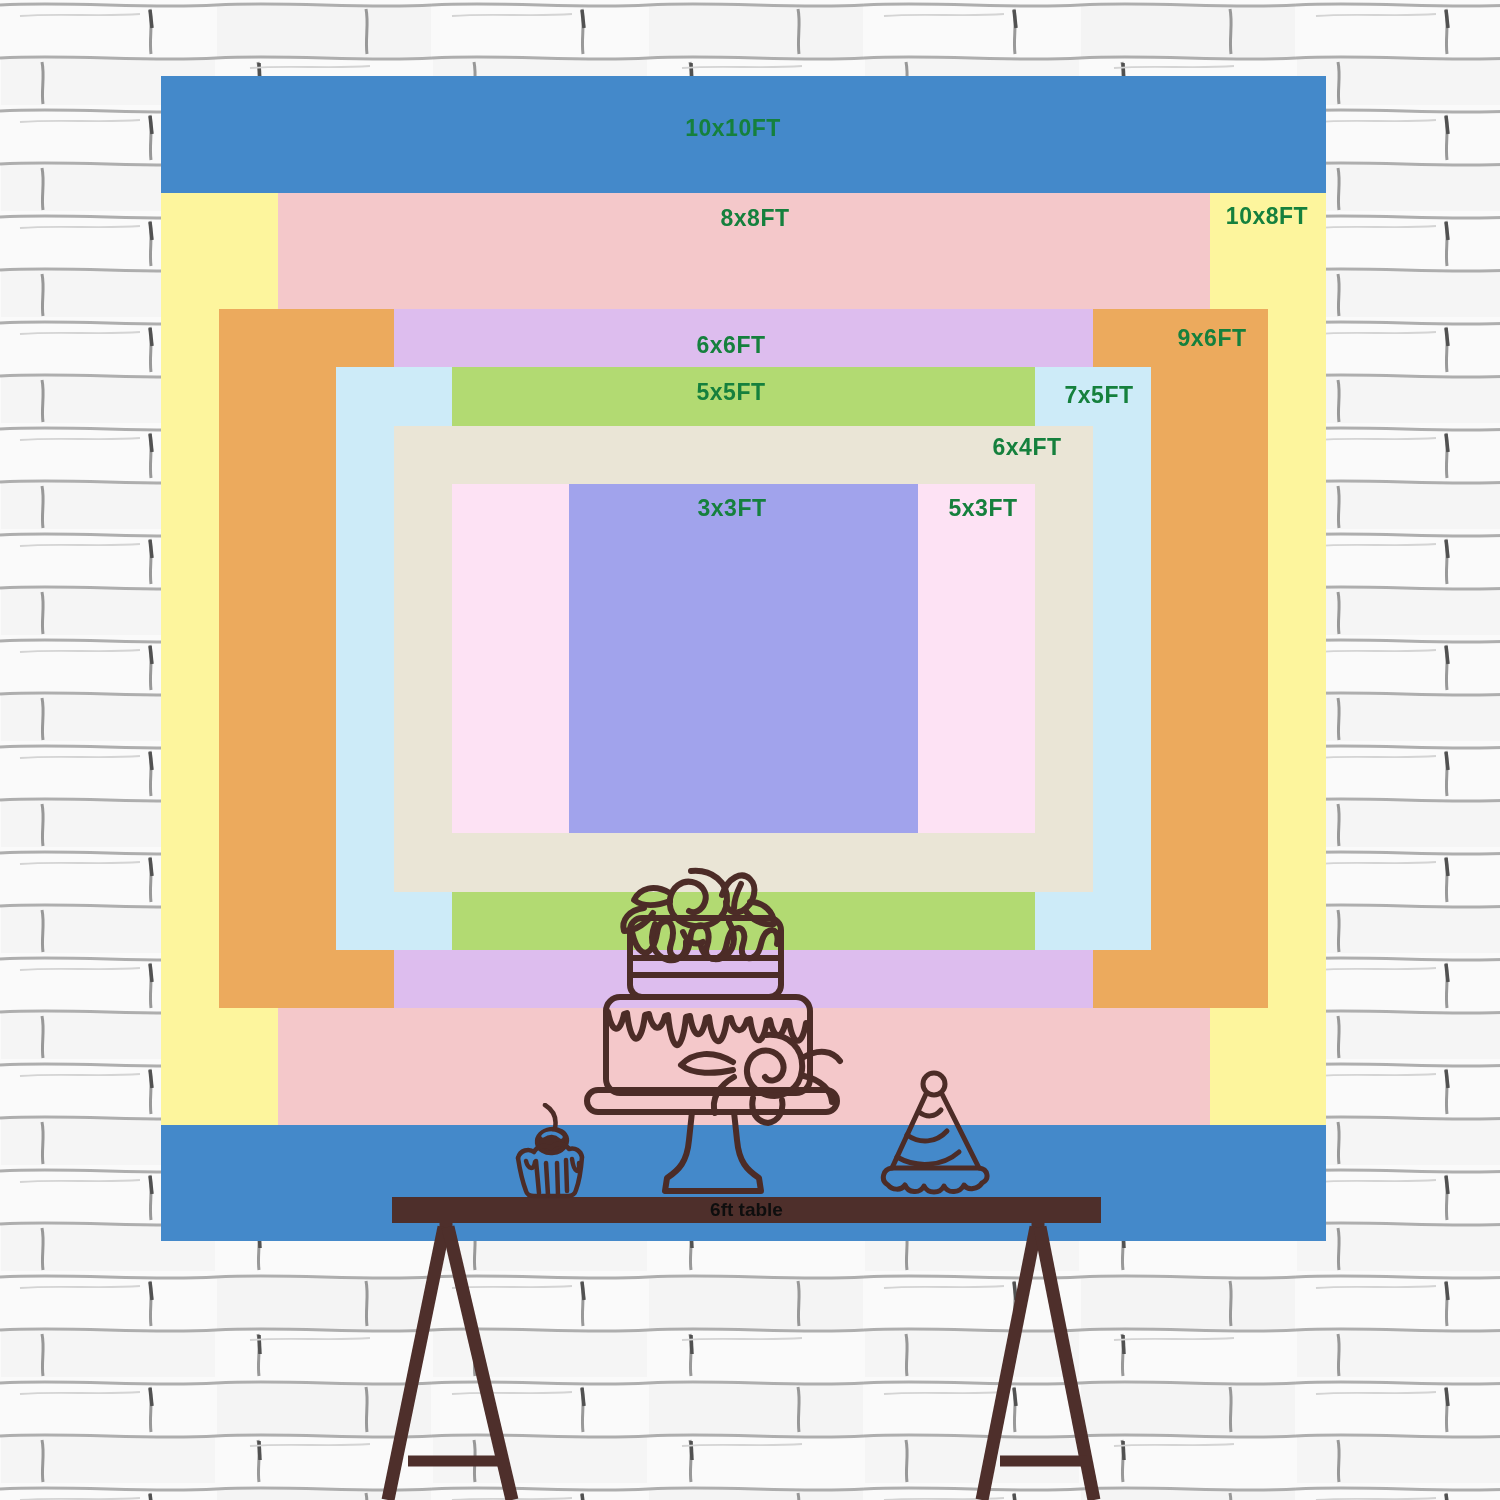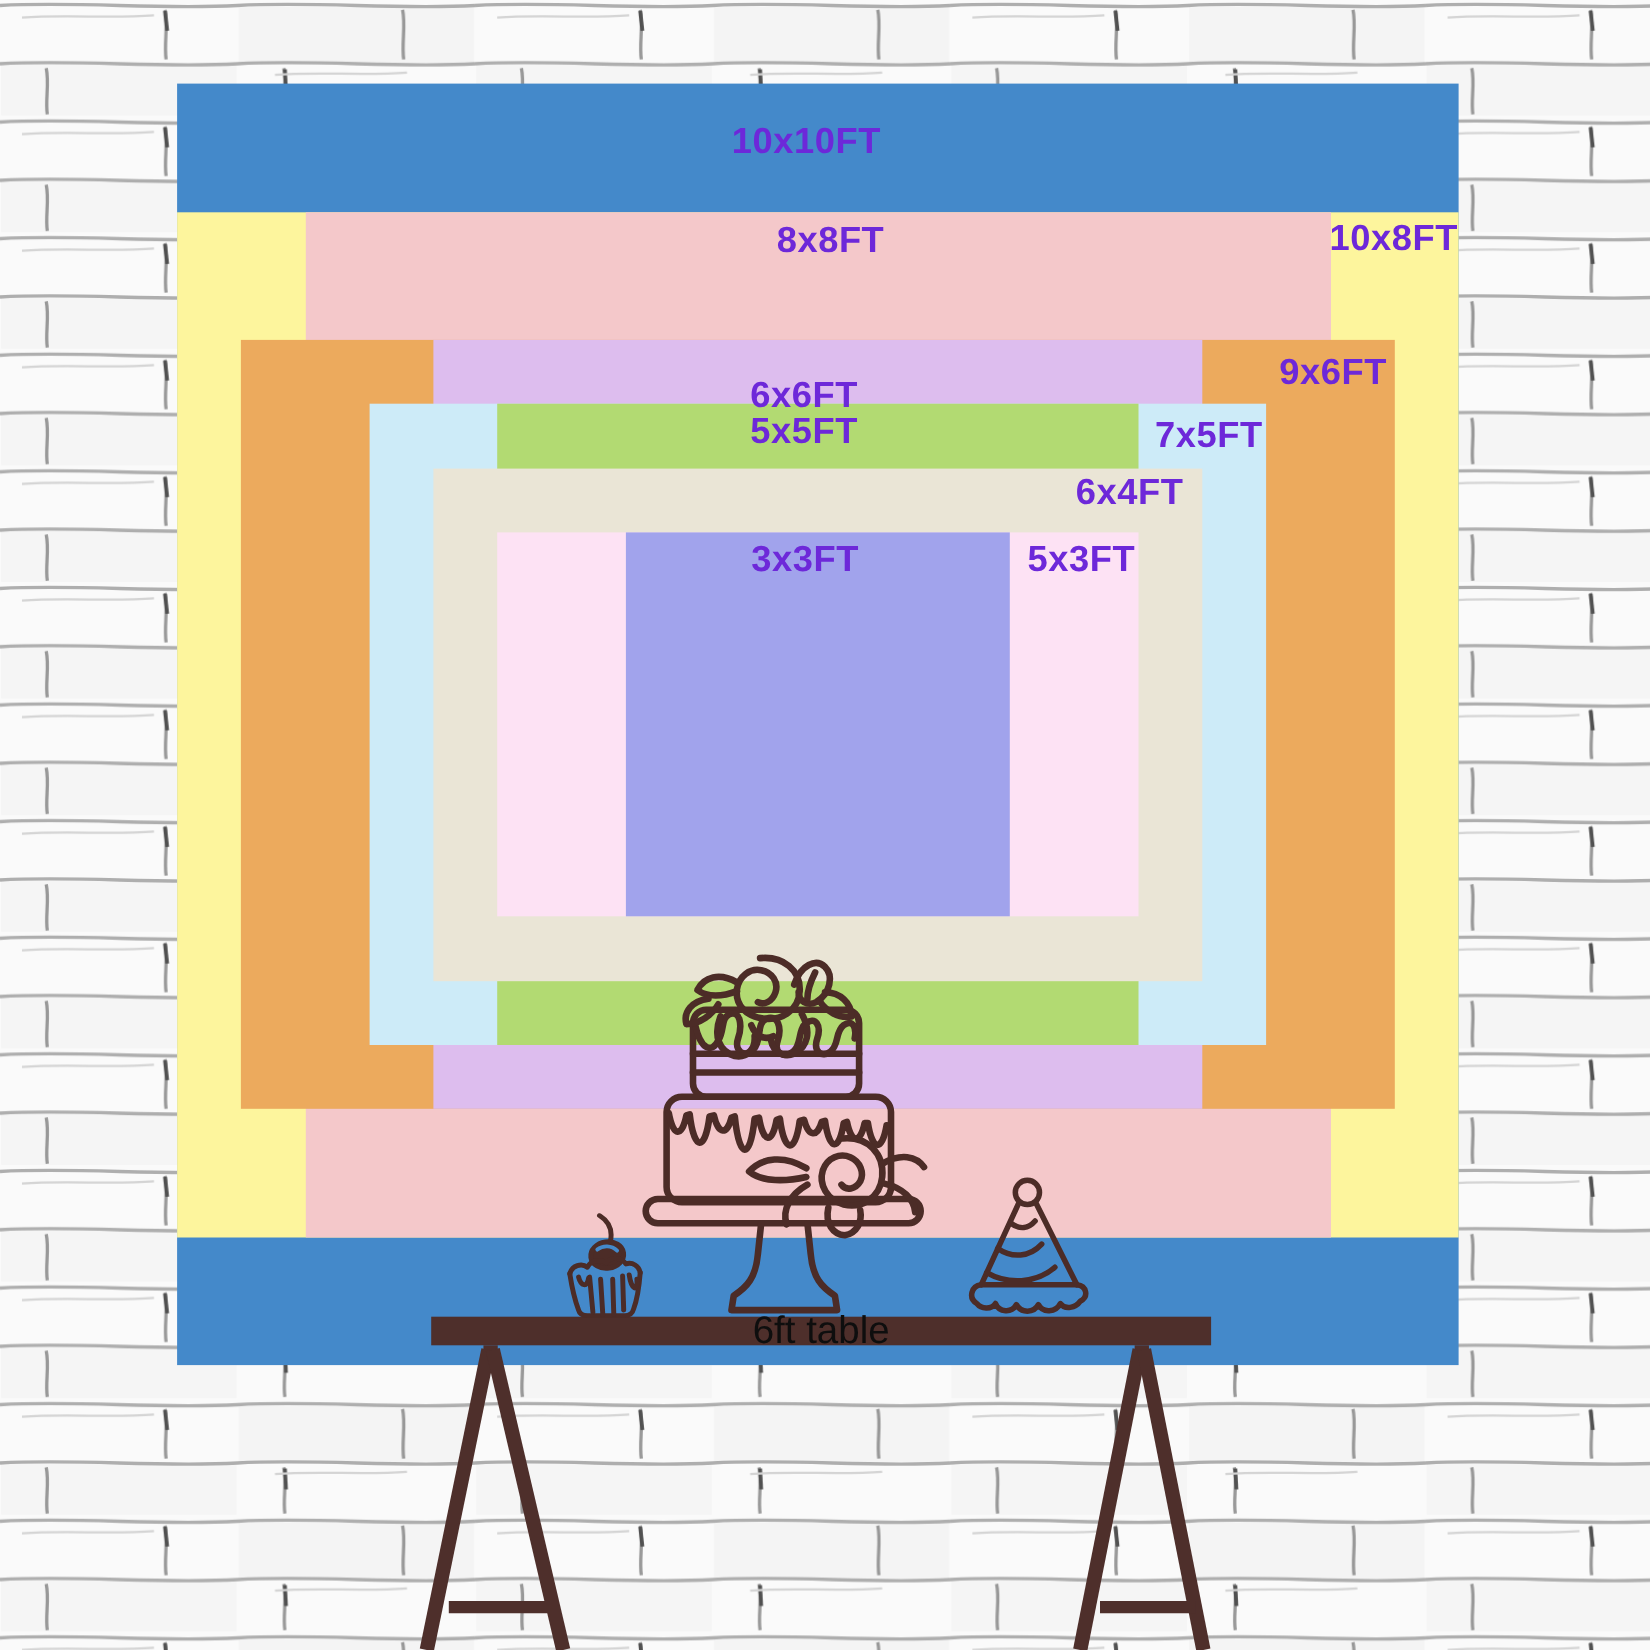--- a/index.html
+++ b/index.html
@@ -6,29 +6,29 @@
   body{
     width:1500px;height:1500px;overflow:hidden;background:#fafafa;
     font-family:"Liberation Sans","DejaVu Sans",sans-serif;
   }
   #stage{position:relative;width:1500px;height:1500px;}
   #wall-svg{position:absolute;left:0;top:0;z-index:0;}
   #chart{position:absolute;left:161px;top:76px;width:1165px;height:1165px;z-index:1;}
   .size-rect{position:absolute;}
   .size-label{
     position:absolute;transform:translate(-50%,-50%);
-    font-size:33px;font-weight:600;color:#6d28d9;white-space:nowrap;
+    font-size:23px;font-weight:600;color:#15803d;white-space:nowrap;
     z-index:60;letter-spacing:.5px;
   }
   #legs-svg{position:absolute;left:330px;top:1221px;z-index:4;}
   #table-bar{
     position:absolute;left:392px;top:1197px;width:709px;height:26px;z-index:5;
     display:flex;align-items:center;justify-content:center;
   }
-  #table-label{font-size:35px;font-weight:400;color:#0e0e0e;line-height:26px;}
+  #table-label{font-size:19px;font-weight:700;color:#0e0e0e;line-height:26px;}
   .art{position:absolute;z-index:6;}
   #cake-svg{left:583px;top:862px;}
   #cupcake-svg{left:510px;top:1103px;}
   #hat-svg{left:880px;top:1069px;}
 </style>
 </head>
 <body>
 
 <div id="stage">
 
@@ -56,21 +56,21 @@
   <div id="chart">
       <div class="size-rect" style="left: 0px; top: 0px; width: 1165px; height: 1165px; background: rgb(68, 137, 202); z-index: 0;"></div>
       <div class="size-label" style="left: 572px; top: 52px;">10x10FT</div>
       <div class="size-rect" style="left: 0px; top: 116.5px; width: 1165px; height: 932px; background: rgb(253, 245, 157); z-index: 1;"></div>
       <div class="size-label" style="left: 1106px; top: 140px;">10x8FT</div>
       <div class="size-rect" style="left: 116.5px; top: 116.5px; width: 932px; height: 932px; background: rgb(244, 200, 202); z-index: 2;"></div>
       <div class="size-label" style="left: 570px; top: 142px; margin-left: 24px;">8x8FT</div>
       <div class="size-rect" style="left: 58.25px; top: 233px; width: 1048.5px; height: 699px; background: rgb(236, 170, 93); z-index: 3;"></div>
       <div class="size-label" style="left: 1051px; top: 262px;">9x6FT</div>
       <div class="size-rect" style="left: 233px; top: 233px; width: 699px; height: 699px; background: rgb(221, 189, 238); z-index: 4;"></div>
-      <div class="size-label" style="left: 570px; top: 283px; text-align: center;">6x6FT</div>
+      <div class="size-label" style="left: 570px; top: 269px; text-align: center;">6x6FT</div>
       <div class="size-rect" style="left: 174.75px; top: 291.25px; width: 815.5px; height: 582.5px; background: rgb(205, 235, 248); z-index: 5;"></div>
       <div class="size-label" style="left: 938px; top: 319px;">7x5FT</div>
       <div class="size-rect" style="left: 291.25px; top: 291.25px; width: 582.5px; height: 582.5px; background: rgb(178, 218, 114); z-index: 6;"></div>
       <div class="size-label" style="left: 570px; top: 316px;">5x5FT</div>
       <div class="size-rect" style="left: 233px; top: 349.5px; width: 699px; height: 466px; background: rgb(234, 229, 214); z-index: 7;"></div>
       <div class="size-label" style="left: 866px; top: 371px;">6x4FT</div>
       <div class="size-rect" style="left: 291.25px; top: 407.75px; width: 582.5px; height: 349.5px; background: rgb(253, 226, 244); z-index: 8;"></div>
       <div class="size-label" style="left: 822px; top: 432px;">5x3FT</div>
       <div class="size-rect" style="left: 407.75px; top: 407.75px; width: 349.5px; height: 349.5px; background: rgb(161, 163, 236); z-index: 9;"></div>
       <div class="size-label" style="left: 571px; top: 432px;">3x3FT</div>

